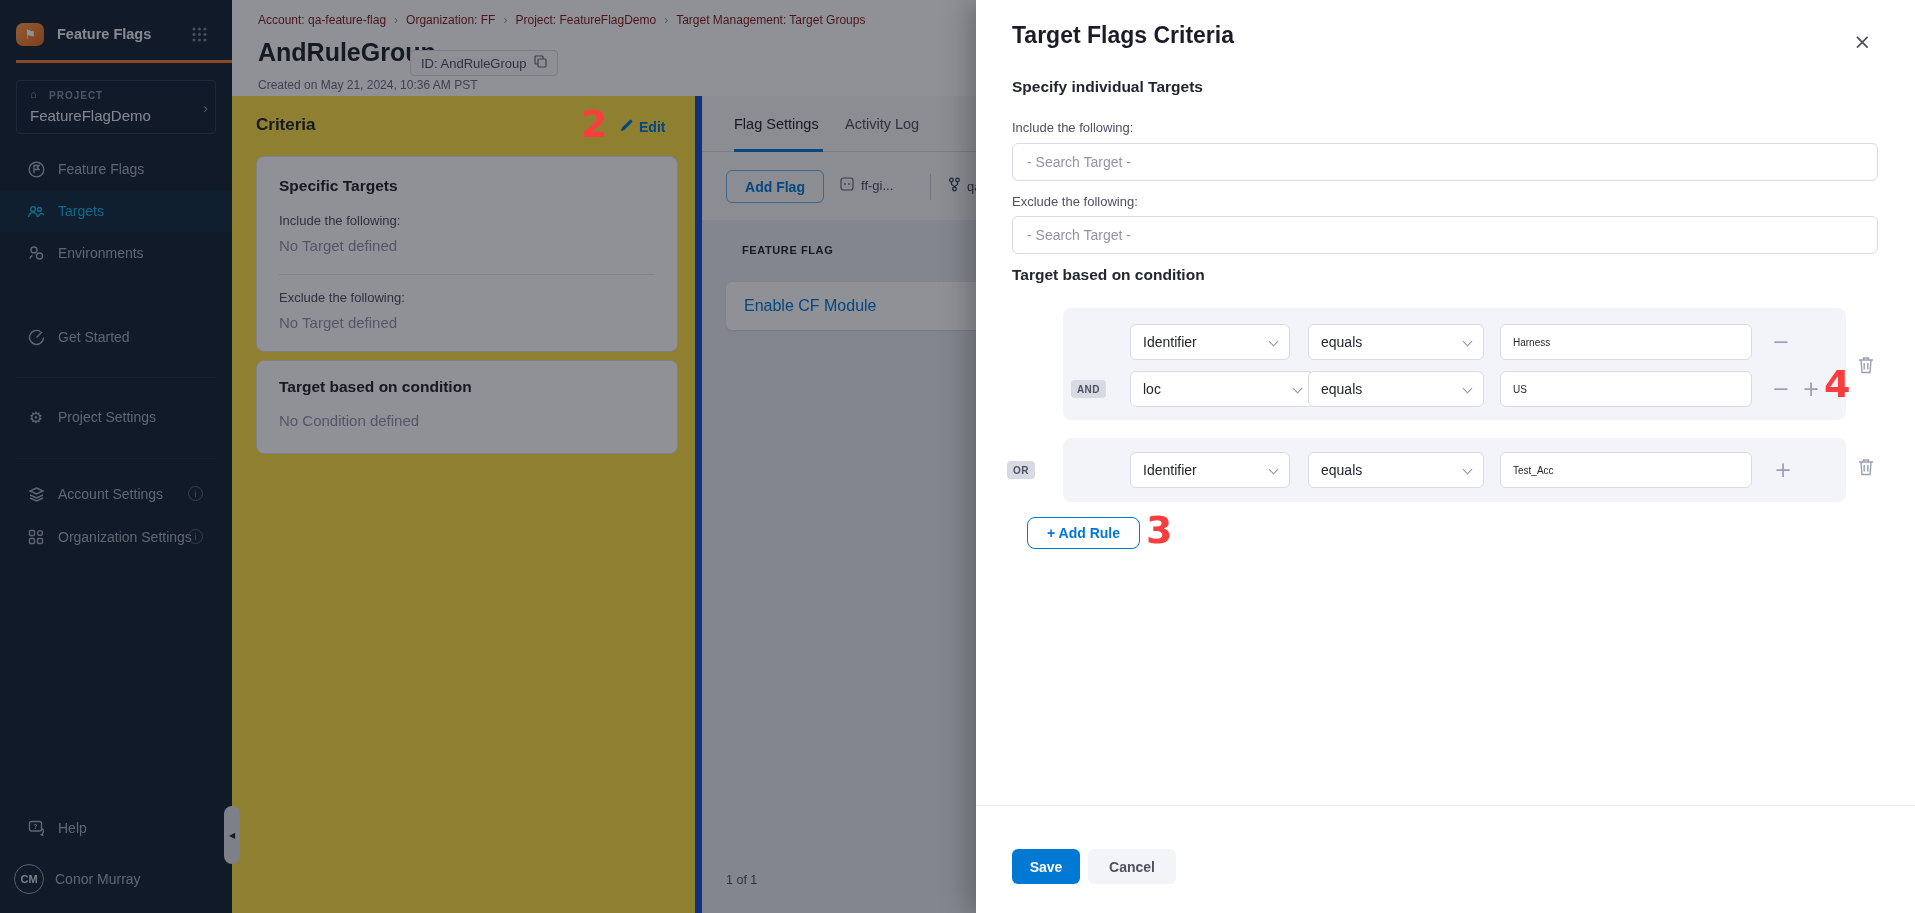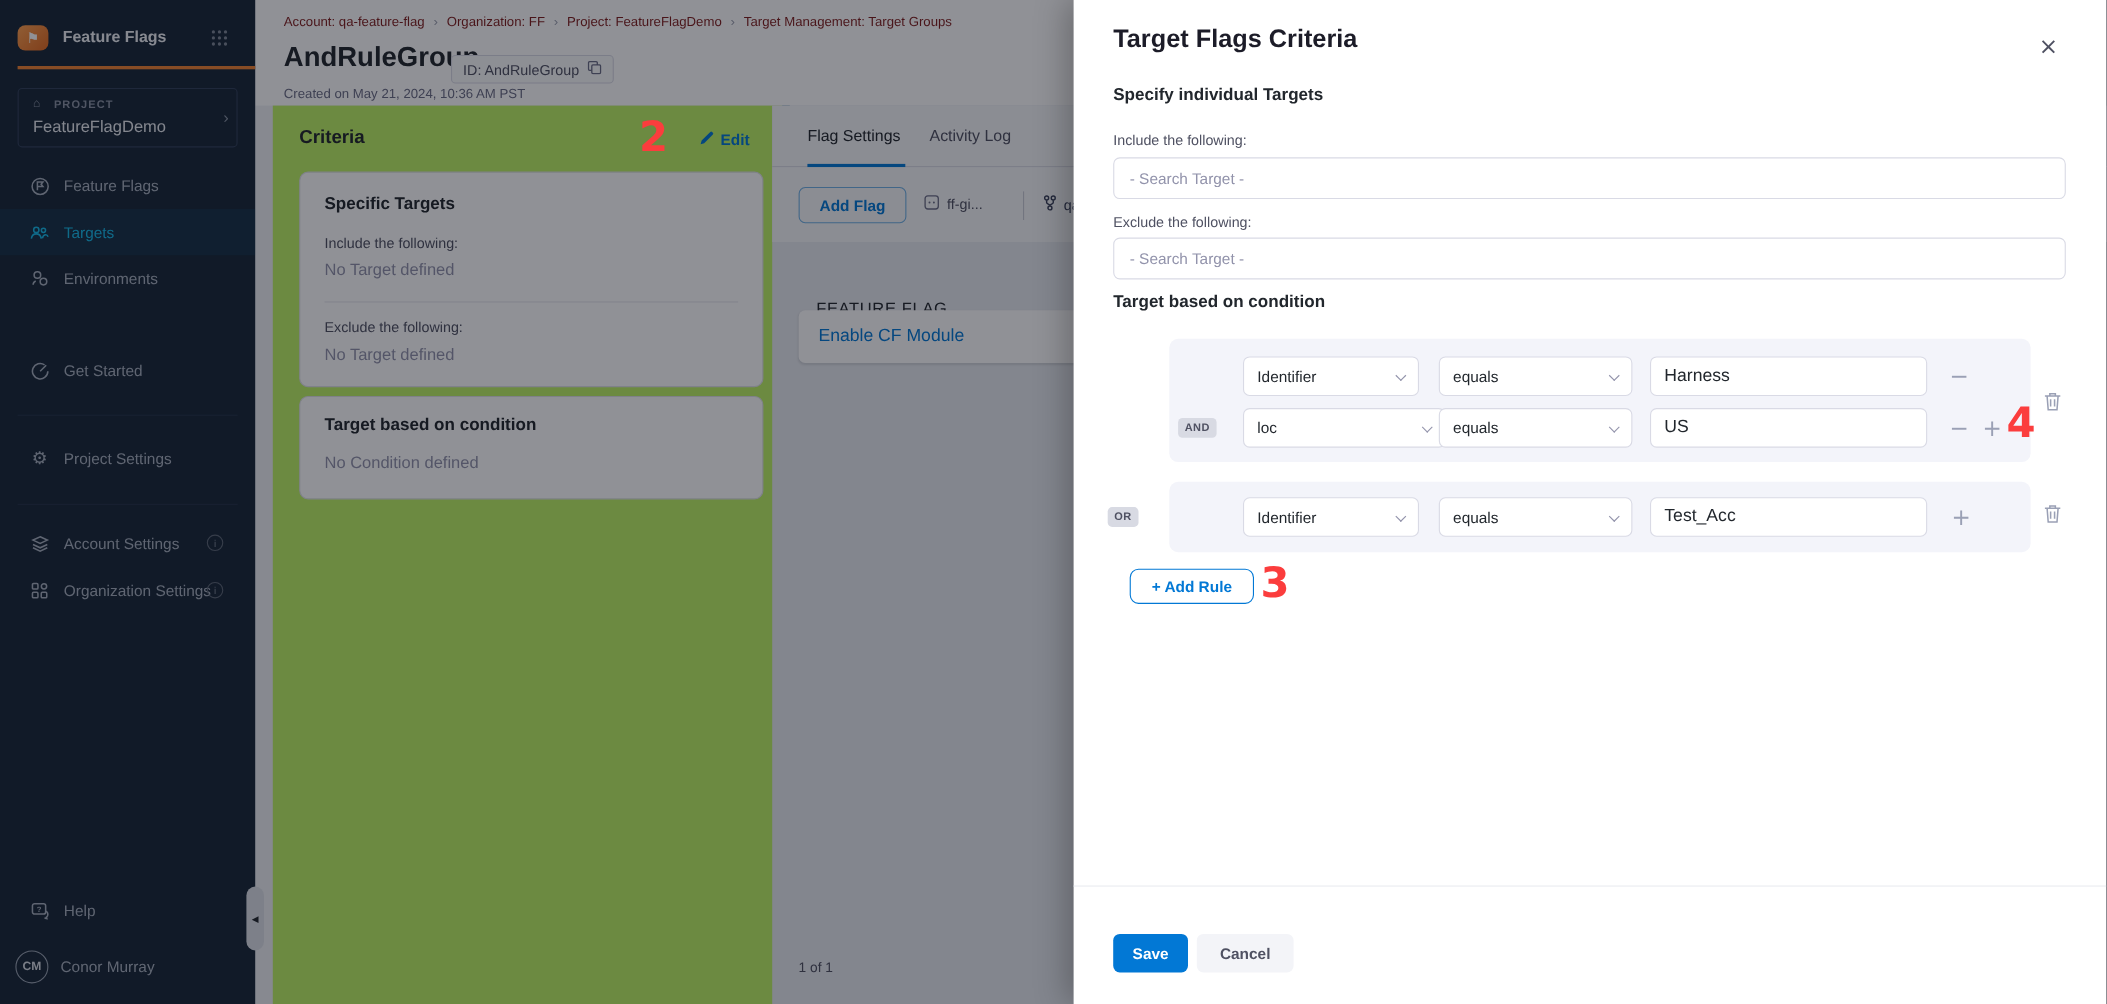--- a/index.html
+++ b/index.html
@@ -39,21 +39,21 @@
   .main-header { position:absolute; left:0; top:0; width:100%; height:96px; background:#ffffff; }
   .breadcrumb { position:absolute; left:26px; top:13px; font-size:12px; color:#0278d5; display:flex; gap:8px; }
   .crumb { color:#7f1d1d; cursor:pointer; }
   .crumb-sep { color:#9a9fae; }
   .page-title { position:absolute; left:26px; top:38px; font-size:25px; font-weight:bold; color:#22272d; }
   .id-chip { position:absolute; left:178px; top:50px; height:26px; padding:0 10px; border:1px solid #d9dae5;
              border-radius:4px; background:#fafbfc; display:flex; align-items:center; gap:7px;
              font-size:13px; color:#4f5162; }
   .created { position:absolute; left:26px; top:78px; font-size:12px; color:#6b6d85; }
 
-  .criteria-panel { position:absolute; left:16px; top:96px; width:470px; bottom:0; background:#bef264;
+  .criteria-panel { position:absolute; left:0; top:96px; width:470px; bottom:0; background:#fde047;
                     border-right:7px solid #1d4ed8; }
   .criteria-title { position:absolute; left:24px; top:19px; font-size:17px; font-weight:bold; color:#22272d; }
   .edit-link { position:absolute; left:388px; top:23px; display:flex; gap:6px; align-items:center;
                color:#0278d5; font-size:14px; font-weight:bold; cursor:pointer; }
   .card { position:absolute; left:24px; width:422px; background:#ffffff; border:1px solid #e0e2e8; border-radius:8px; }
   .card-title { position:absolute; left:22px; top:20px; font-size:15.5px; font-weight:bold; color:#22272d; }
   .fld-label { position:absolute; left:22px; font-size:13px; color:#4f5162; }
   .fld-empty { position:absolute; left:22px; font-size:15px; color:#9293ab; }
   .card-div { position:absolute; left:22px; right:22px; height:1px; background:#e6e8ee; }
 
@@ -64,21 +64,21 @@
   .tab-underline { position:absolute; left:32px; top:53px; width:89px; height:3px; background:#0278d5; }
   .toolbar { position:absolute; left:0; top:56px; right:0; height:68px; background:#f6f7f9; }
   .add-flag-btn { position:absolute; left:24px; top:18px; width:98px; height:33px; border:1px solid rgba(2,120,213,.55);
                   border-radius:6px; background:transparent; color:#0278d5; font-weight:bold; font-size:14px; cursor:pointer;
                   font-family:"Liberation Sans",sans-serif; }
   .flag-filter { position:absolute; left:138px; top:25px; display:flex; align-items:center; gap:7px;
                  font-size:13px; color:#4f5162; cursor:pointer; }
   .toolbar-sep { position:absolute; left:228px; top:22px; width:1px; height:26px; background:#c9ccd6; }
   .env-picker { position:absolute; left:246px; top:25px; display:flex; align-items:center; gap:6px;
                 font-size:13px; color:#39415a; cursor:pointer; }
-  .tbl-header { position:absolute; left:40px; top:148px; font-size:15px; font-weight:normal; letter-spacing:.6px; color:#22272d;margin-top:28px; }
+  .tbl-header { position:absolute; left:40px; top:148px; font-size:11px; font-weight:bold; letter-spacing:.6px; color:#22272d; }
   .flag-row { position:absolute; left:24px; top:186px; width:600px; height:48px; background:#ffffff; border-radius:6px;
               box-shadow:0 1px 2px rgba(30,40,60,.12); }
   .flag-link { position:absolute; left:18px; top:15px; font-size:16px; color:#0278d5; cursor:pointer; }
   .pagination { position:absolute; left:24px; bottom:26px; font-size:12.5px; color:#4f5162; }
 
   
   .backdrop { position:absolute; inset:0; background:rgba(8,12,22,0.45); z-index:50; }
   .drawer { position:absolute; left:976px; top:0; width:939px; height:913px; background:#ffffff; z-index:100;
             box-shadow:-6px 0 28px rgba(0,0,0,.28); }
   .drawer-close { position:absolute; right:44px; top:32px; font-size:21px; color:#4f5162; cursor:pointer;
@@ -90,21 +90,21 @@
                   padding:16px 14px; font-size:14px; color:#22272d; background:#fff; font-family:"Liberation Sans",sans-serif; }
   .search-input::placeholder { color:#9293ab; }
 
   .cond-group { position:absolute; left:87px; width:783px; background:#f3f4fa; border-radius:8px; }
   .cond-row { position:absolute; left:0; right:0; height:36px; }
   .select { position:absolute; height:36px; background:#fff; border:1px solid #d9dae5; border-radius:6px;
             display:flex; align-items:center; padding:0 12px; font-size:14px; color:#22272d; cursor:pointer; }
   .select .chev { position:absolute; right:12px; top:13px; width:7px; height:7px;
                   border-right:1.5px solid #9293ab; border-bottom:1.5px solid #9293ab; transform:rotate(45deg); }
   .val-input { position:absolute; height:36px; background:#fff; border:1px solid #d9dae5; border-radius:6px;
-               padding:0 12px; font-size:16px; color:#22272d; font-family:"Liberation Sans",sans-serif; }
+               padding:0 12px; font-size:10px; color:#22272d; font-family:"Liberation Sans",sans-serif; }
   .join-chip { position:absolute; height:18px; padding:0 6px; background:#d8dae3; border-radius:4px;
                font-size:10px; font-weight:bold; color:#4f5162; letter-spacing:.4px;
                display:flex; align-items:center; }
   .row-ctl { position:absolute; width:24px; height:24px; background:none; border:none; color:#9aa0b5;
              font-size:21px; line-height:22px; cursor:pointer; font-family:"DejaVu Sans",sans-serif; }
   .trash-btn { position:absolute; left:879px; width:22px; height:24px; background:none; border:none; cursor:pointer; }
   .add-rule-btn { position:absolute; left:51px; top:517px; width:113px; height:32px; background:#fff;
                   border:1.5px solid #0278d5; border-radius:8px; color:#0278d5; font-weight:bold; font-size:14px;
                   cursor:pointer; font-family:"Liberation Sans",sans-serif; }
   .drawer-footer-div { position:absolute; left:0; right:0; top:805px; height:1px; background:#e9ebf0; }

